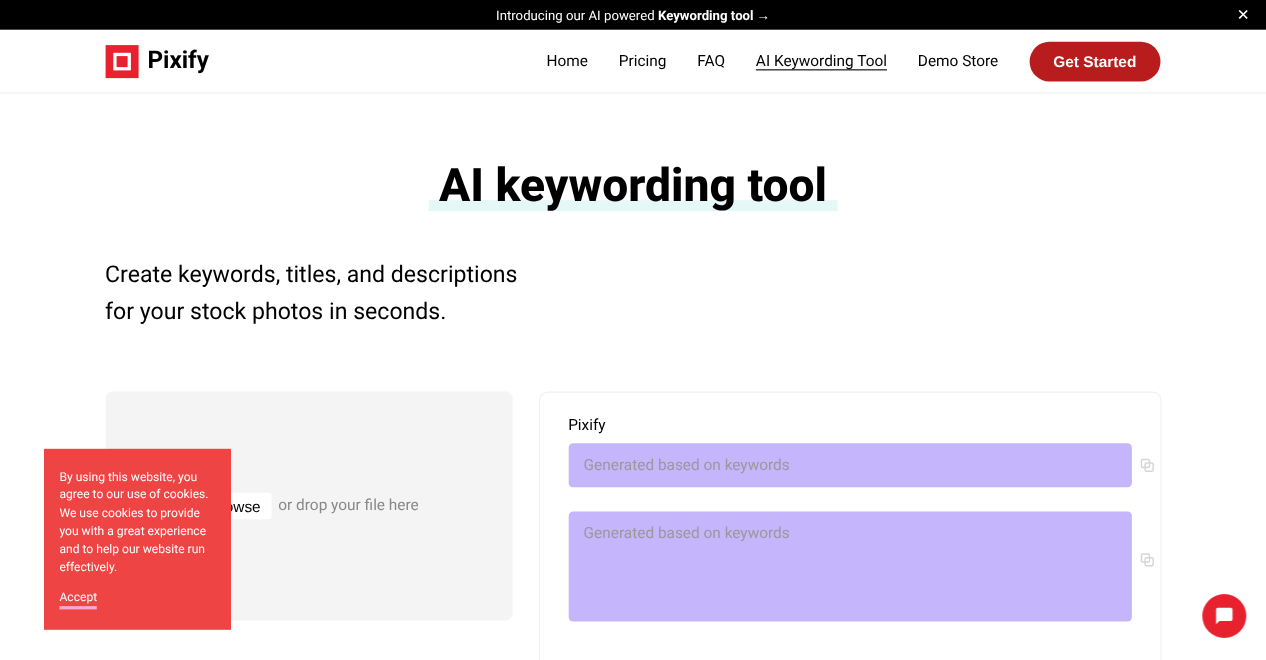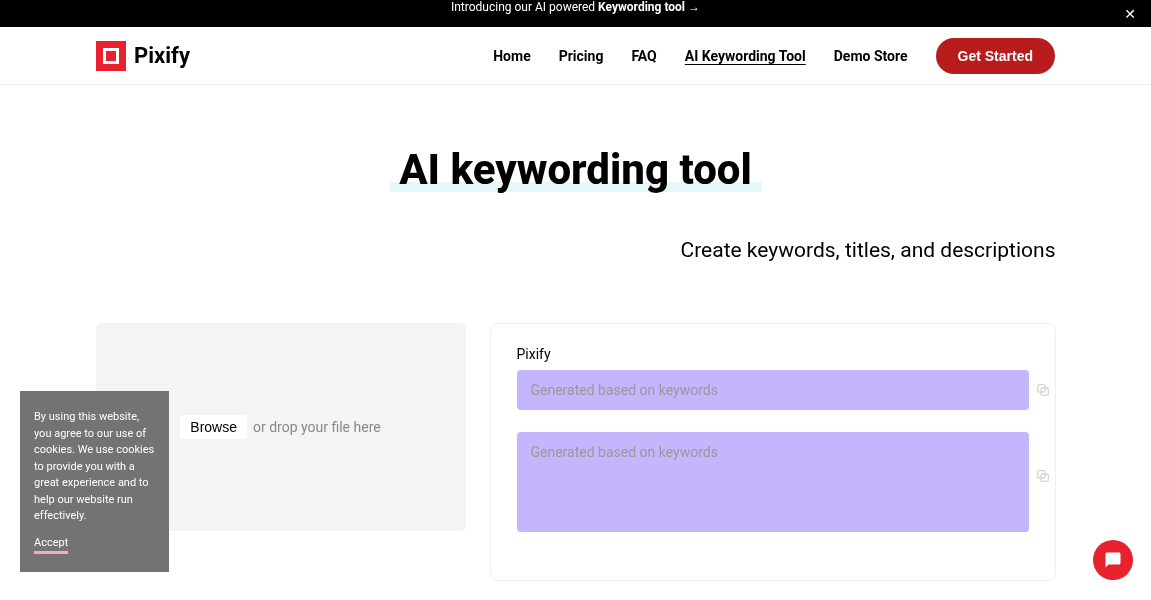--- a/index.html
+++ b/index.html
@@ -1,51 +1,51 @@
 <!DOCTYPE html>
 <html><head>
 <meta charset="utf-8">
 <style>
 * { margin: 0; padding: 0; box-sizing: border-box; }
 body { font-family: -apple-system, BlinkMacSystemFont, "Segoe UI", Roboto, sans-serif; background: #fff; color: #000; }
 
-.announcement-bar { background: #000; color: #fff; height: 27px; display: flex; align-items: flex-start; justify-content: center; position: relative; font-size: 12px; }
+.announcement-bar { background: #000; color: #fff; height: 27px; display: flex; align-items: center; justify-content: center; position: relative; font-size: 12px; }
 .announcement-bar .bold { font-weight: 700; }
 .announcement-close { position: absolute; right: 15px; top: 50%; transform: translateY(-50%); font-size: 14px; cursor: pointer; }
 
 .header { height: 58px; display: flex; align-items: center; justify-content: space-between; padding: 0 96px 0 96px; border-bottom: 1px solid #eee; }
 .logo-wrap { display: flex; align-items: center; gap: 8px; }
 .logo-icon { width: 30px; height: 30px; background: #e8212e; display: flex; align-items: center; justify-content: center; }
 .logo-icon-inner { width: 16px; height: 16px; background: #fff; position: relative; }
 .logo-icon-inner::after { content: ""; position: absolute; top: 3px; left: 3px; width: 10px; height: 10px; background: #e8212e; }
 .logo-text { font-size: 22px; font-weight: 700; color: #000; }
 .nav { display: flex; align-items: center; gap: 28px; }
-.nav a { color: #000; text-decoration: none; font-size: 14px; font-weight: 700; cursor: pointer; }
+.nav a { color: #000; text-decoration: none; font-size: 14px; font-weight: 400; cursor: pointer; }
 .nav a.active { text-decoration: underline; text-underline-offset: 3px; }
 .cta-btn { background: #b91c1c; color: #fff; border-radius: 999px; padding: 10px 22px; font-size: 14px; font-weight: 600; cursor: pointer; border: none; }
 
 .main { max-width: 1000px; margin: 0 auto; padding: 60px 20px 0; }
 .page-title { font-size: 42px; font-weight: 800; text-align: center; margin-bottom: 40px; position: relative; display: inline-block; left: 50%; transform: translateX(-50%); }
 .page-title::after { content: ""; position: absolute; left: -10px; right: -10px; bottom: 2px; height: 10px; background: #e6f7f7; z-index: -1; }
-.subtitle { font-size: 21px; text-align: right; color: #000; line-height: 1.6; margin-bottom: 55px; }
+.subtitle { font-size: 21px; text-align: left; color: #000; line-height: 1.6; margin-bottom: 55px; }
 
 .panels { display: flex; gap: 24px; align-items: flex-start; }
 .upload-panel { flex: 0 0 370px; background: #f4f4f4; border-radius: 6px; height: 208px; display: flex; align-items: center; justify-content: center; gap: 6px; font-size: 14px; color: #888; }
 .browse-btn { background: #fff; border: none; padding: 4px 10px; font-size: 14px; color: #000; cursor: pointer; border-radius: 3px; }
 
 .results-panel { flex: 1; background: #fff; border: 1px solid #f0f0f0; border-radius: 8px; padding: 22px 26px; }
 .field-group { margin-bottom: 22px; position: relative; }
 .field-label { font-size: 14px; color: #000; margin-bottom: 8px; display: flex; align-items: center; gap: 6px; }
 .field-input { width: 100%; background: #c4b5fd; border: none; border-radius: 4px; padding: 12px 14px; font-size: 14px; color: #000; font-family: inherit; }
 .field-input::placeholder { color: #999; }
 .field-textarea { min-height: 100px; resize: none; }
 .copy-icon { position: absolute; right: -22px; top: 36px; width: 16px; height: 16px; cursor: pointer; opacity: 0.4; }
 .copy-icon svg { width: 16px; height: 16px; }
 
-.cookie-banner { position: fixed; left: 20px; bottom: 28px; width: 149px; background: #737373; color: #fff; padding: 18px 14px; font-size: 11px; line-height: 1.5; }
+.cookie-banner { position: fixed; left: 40px; bottom: 28px; width: 170px; background: #ef4444; color: #fff; padding: 18px 14px; font-size: 11px; line-height: 1.5; }
 .cookie-accept { display: inline-block; margin-top: 10px; border-bottom: 3px solid #f9a8d4; cursor: pointer; font-size: 11px; }
 
 .chat-fab { position: fixed; right: 18px; bottom: 20px; width: 40px; height: 40px; background: #e8212e; border-radius: 50%; display: flex; align-items: center; justify-content: center; cursor: pointer; }
 .chat-fab svg { width: 18px; height: 18px; fill: #fff; }
 </style>
 </head>
 <body>
 
 <div class="announcement-bar">
   <span>
@@ -68,20 +68,21 @@
     <a class="active">AI Keywording Tool</a>
     <a>Demo Store</a>
     <button class="cta-btn">Get Started</button>
   </div>
 </div>
 
 <div class="main">
   <h1 class="page-title">AI keywording tool</h1>
   <p class="subtitle">
     <span>Create keywords, titles, and descriptions</span><br>
+    <span>for your stock photos in seconds.</span>
   </p>
 
   <div class="panels">
     <div class="upload-panel">
       <button class="browse-btn">Browse</button>
       <span> or drop your file here</span>
     </div>
 
     <div class="results-panel">
       <div class="field-group">

